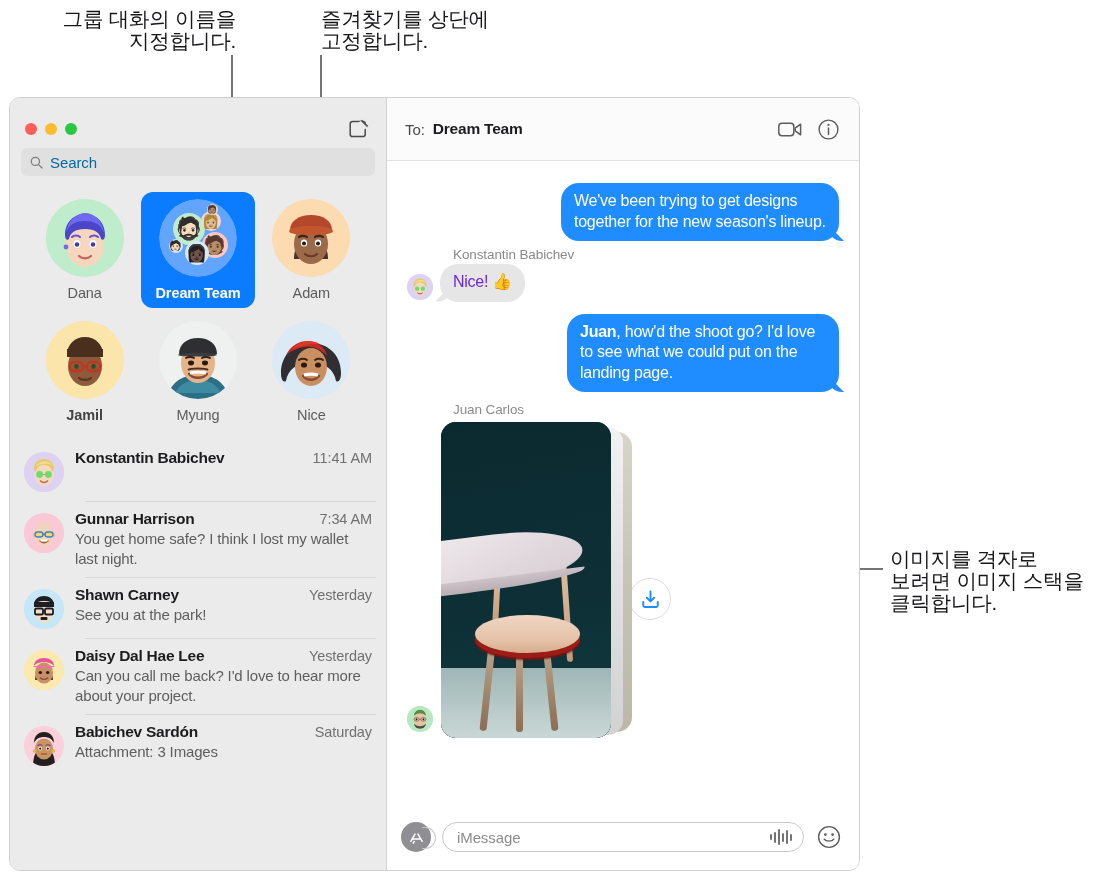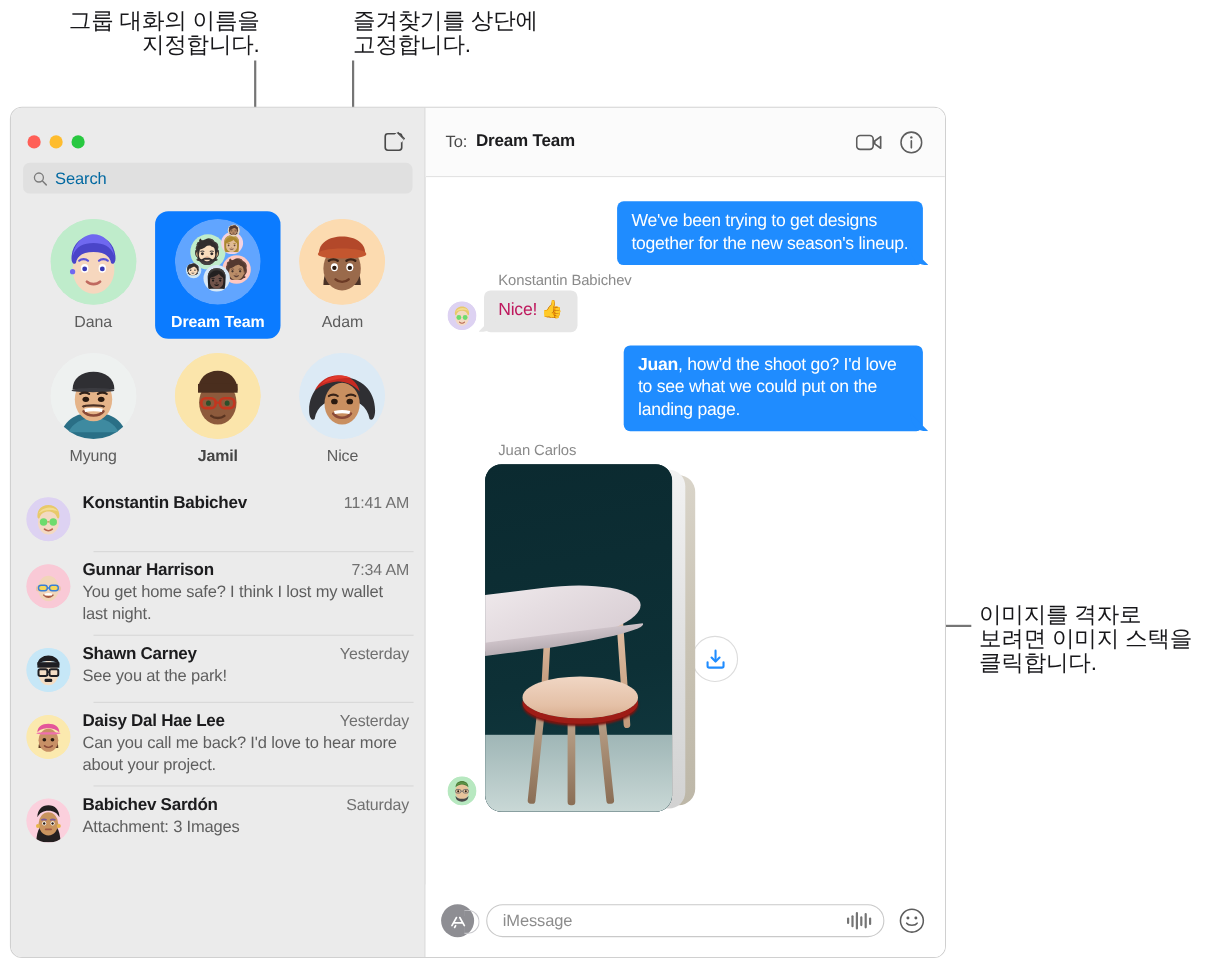--- a/index.html
+++ b/index.html
@@ -209,29 +209,29 @@
     overflow: hidden;
     padding: 22px 20px 0 20px;
   }
 
   .msg-row { display: flex; margin-bottom: 4px; }
   .msg-row.out { justify-content: flex-end; }
   .msg-row.in { justify-content: flex-start; align-items: flex-end; gap: 7px; }
 
   .bubble {
     max-width: 278px;
-    border-radius: 6px;
+    border-radius: 18px;
     padding: 8px 13px 9px 13px;
     font-size: 16px;
     line-height: 20.5px;
     letter-spacing: -0.25px;
     position: relative;
   }
   .bubble.out { background: #1f8cff; color: #ffffff; }
-  .bubble.in { background: #e6e6e6; color: #be185d; }
+  .bubble.in { background: #e6e6e6; color: #6d28d9; }
   .bubble.out::after {
     content: ""; position: absolute; right: -5px; bottom: 0;
     width: 16px; height: 16px;
     background: #1f8cff;
     border-bottom-left-radius: 14px;
     clip-path: polygon(0 0, 100% 100%, 0 100%);
   }
   .bubble.in::after {
     content: ""; position: absolute; left: -5px; bottom: 0;
     width: 16px; height: 16px;
@@ -455,20 +455,38 @@
               <ellipse cx="32" cy="44" rx="3.2" ry="3.6" fill="#fff"></ellipse>
               <ellipse cx="46" cy="44" rx="3.2" ry="3.6" fill="#fff"></ellipse>
               <circle cx="32" cy="44.5" r="2" fill="#2c1a10"></circle>
               <circle cx="46" cy="44.5" r="2" fill="#2c1a10"></circle>
               <path d="M27 38c2-1.6 6-1.6 8 0" stroke="#3d2418" stroke-width="2.2" fill="none" stroke-linecap="round"></path>
               <path d="M43 38c2-1.6 6-1.6 8 0" stroke="#3d2418" stroke-width="2.2" fill="none" stroke-linecap="round"></path>
               <path d="M33 55c3 3 9 3 12 0" stroke="#6b3a25" stroke-width="2.2" fill="none" stroke-linecap="round"></path>
             </svg>
           </div>
           <div class="nm">Adam</div>
+        </div>
+
+        <div class="pin">
+          <div class="av" style="background:#fbe5ab;">
+            <svg width="78" height="78" viewBox="0 0 78 78">
+              <circle cx="39" cy="39" r="39" fill="#fbe5ab"></circle>
+              <ellipse cx="39" cy="45" rx="17" ry="20" fill="#8d5a3c"></ellipse>
+              <path d="M21 34c0-11 8-18 18-18s18 7 18 18z" fill="#4a2e1e"></path>
+              <rect x="21" y="28" width="36" height="8" fill="#4a2e1e"></rect>
+              <rect x="24" y="41" width="13" height="9" rx="4" fill="none" stroke="#c2361f" stroke-width="2.4"></rect>
+              <rect x="41" y="41" width="13" height="9" rx="4" fill="none" stroke="#c2361f" stroke-width="2.4"></rect>
+              <path d="M37 45h4" stroke="#c2361f" stroke-width="2.2"></path>
+              <ellipse cx="30.5" cy="45.5" rx="2.2" ry="2.4" fill="#2c4f2a"></ellipse>
+              <ellipse cx="47.5" cy="45.5" rx="2.2" ry="2.4" fill="#2c4f2a"></ellipse>
+              <path d="M33 57c3 2.6 9 2.6 12 0" stroke="#5a3421" stroke-width="2.2" fill="none" stroke-linecap="round"></path>
+            </svg>
+          </div>
+          <div class="nm bold">Jamil</div>
         </div>
 
         <div class="pin">
           <div class="av" style="background:#eef1f0;">
             <svg width="78" height="78" viewBox="0 0 78 78">
               <circle cx="39" cy="39" r="39" fill="#eef1f0"></circle>
               <path d="M8 78c3-16 14-24 31-24s28 8 31 24z" fill="#2a6f86"></path>
               <path d="M16 72c4-8 12-13 23-13s19 5 23 13z" fill="#3e8aa0"></path>
               <ellipse cx="39" cy="42" rx="17" ry="20" fill="#e5b489"></ellipse>
               <path d="M20 33c0-10 8-16 19-16s19 6 19 16z" fill="#2f2f33"></path>
@@ -476,38 +494,20 @@
               <ellipse cx="32" cy="42" rx="3" ry="2.4" fill="#2a1a10"></ellipse>
               <ellipse cx="46" cy="42" rx="3" ry="2.4" fill="#2a1a10"></ellipse>
               <path d="M27 37c2-1.4 6-1.4 8 0" stroke="#2f2018" stroke-width="2" fill="none" stroke-linecap="round"></path>
               <path d="M43 37c2-1.4 6-1.4 8 0" stroke="#2f2018" stroke-width="2" fill="none" stroke-linecap="round"></path>
               <path d="M30 53c4 5 14 5 18 0" stroke="#8a4a38" stroke-width="2.4" fill="none" stroke-linecap="round"></path>
               <path d="M31 52c4-1 12-1 16 0" stroke="#fff" stroke-width="3" fill="none"></path>
               <path d="M29 49c2-2 18-2 20 0" stroke="#4a3024" stroke-width="2" fill="none"></path>
             </svg>
           </div>
           <div class="nm">Myung</div>
-        </div>
-
-        <div class="pin">
-          <div class="av" style="background:#fbe5ab;">
-            <svg width="78" height="78" viewBox="0 0 78 78">
-              <circle cx="39" cy="39" r="39" fill="#fbe5ab"></circle>
-              <ellipse cx="39" cy="45" rx="17" ry="20" fill="#8d5a3c"></ellipse>
-              <path d="M21 34c0-11 8-18 18-18s18 7 18 18z" fill="#4a2e1e"></path>
-              <rect x="21" y="28" width="36" height="8" fill="#4a2e1e"></rect>
-              <rect x="24" y="41" width="13" height="9" rx="4" fill="none" stroke="#c2361f" stroke-width="2.4"></rect>
-              <rect x="41" y="41" width="13" height="9" rx="4" fill="none" stroke="#c2361f" stroke-width="2.4"></rect>
-              <path d="M37 45h4" stroke="#c2361f" stroke-width="2.2"></path>
-              <ellipse cx="30.5" cy="45.5" rx="2.2" ry="2.4" fill="#2c4f2a"></ellipse>
-              <ellipse cx="47.5" cy="45.5" rx="2.2" ry="2.4" fill="#2c4f2a"></ellipse>
-              <path d="M33 57c3 2.6 9 2.6 12 0" stroke="#5a3421" stroke-width="2.2" fill="none" stroke-linecap="round"></path>
-            </svg>
-          </div>
-          <div class="nm bold">Jamil</div>
         </div>
 
         <div class="pin">
           <div class="av" style="background:#dceaf5;">
             <svg width="78" height="78" viewBox="0 0 78 78">
               <circle cx="39" cy="39" r="39" fill="#dceaf5"></circle>
               <path d="M9 52c0-18 13-30 30-30s30 12 30 30c0 6-2 10-5 8-2-12-11-18-25-18S16 48 14 60c-3 2-5-2-5-8z" fill="#2f2f33"></path>
               <path d="M14 34c6-12 18-16 28-13 7 2 12 8 13 14-6-7-14-10-22-9-8 1-14 4-19 8z" fill="#c62a22"></path>
               <path d="M20 28c7-8 20-10 28-5-7-1-17 1-28 5z" fill="#e0392c"></path>
               <ellipse cx="39" cy="46" rx="16" ry="19" fill="#c98f60"></ellipse>

